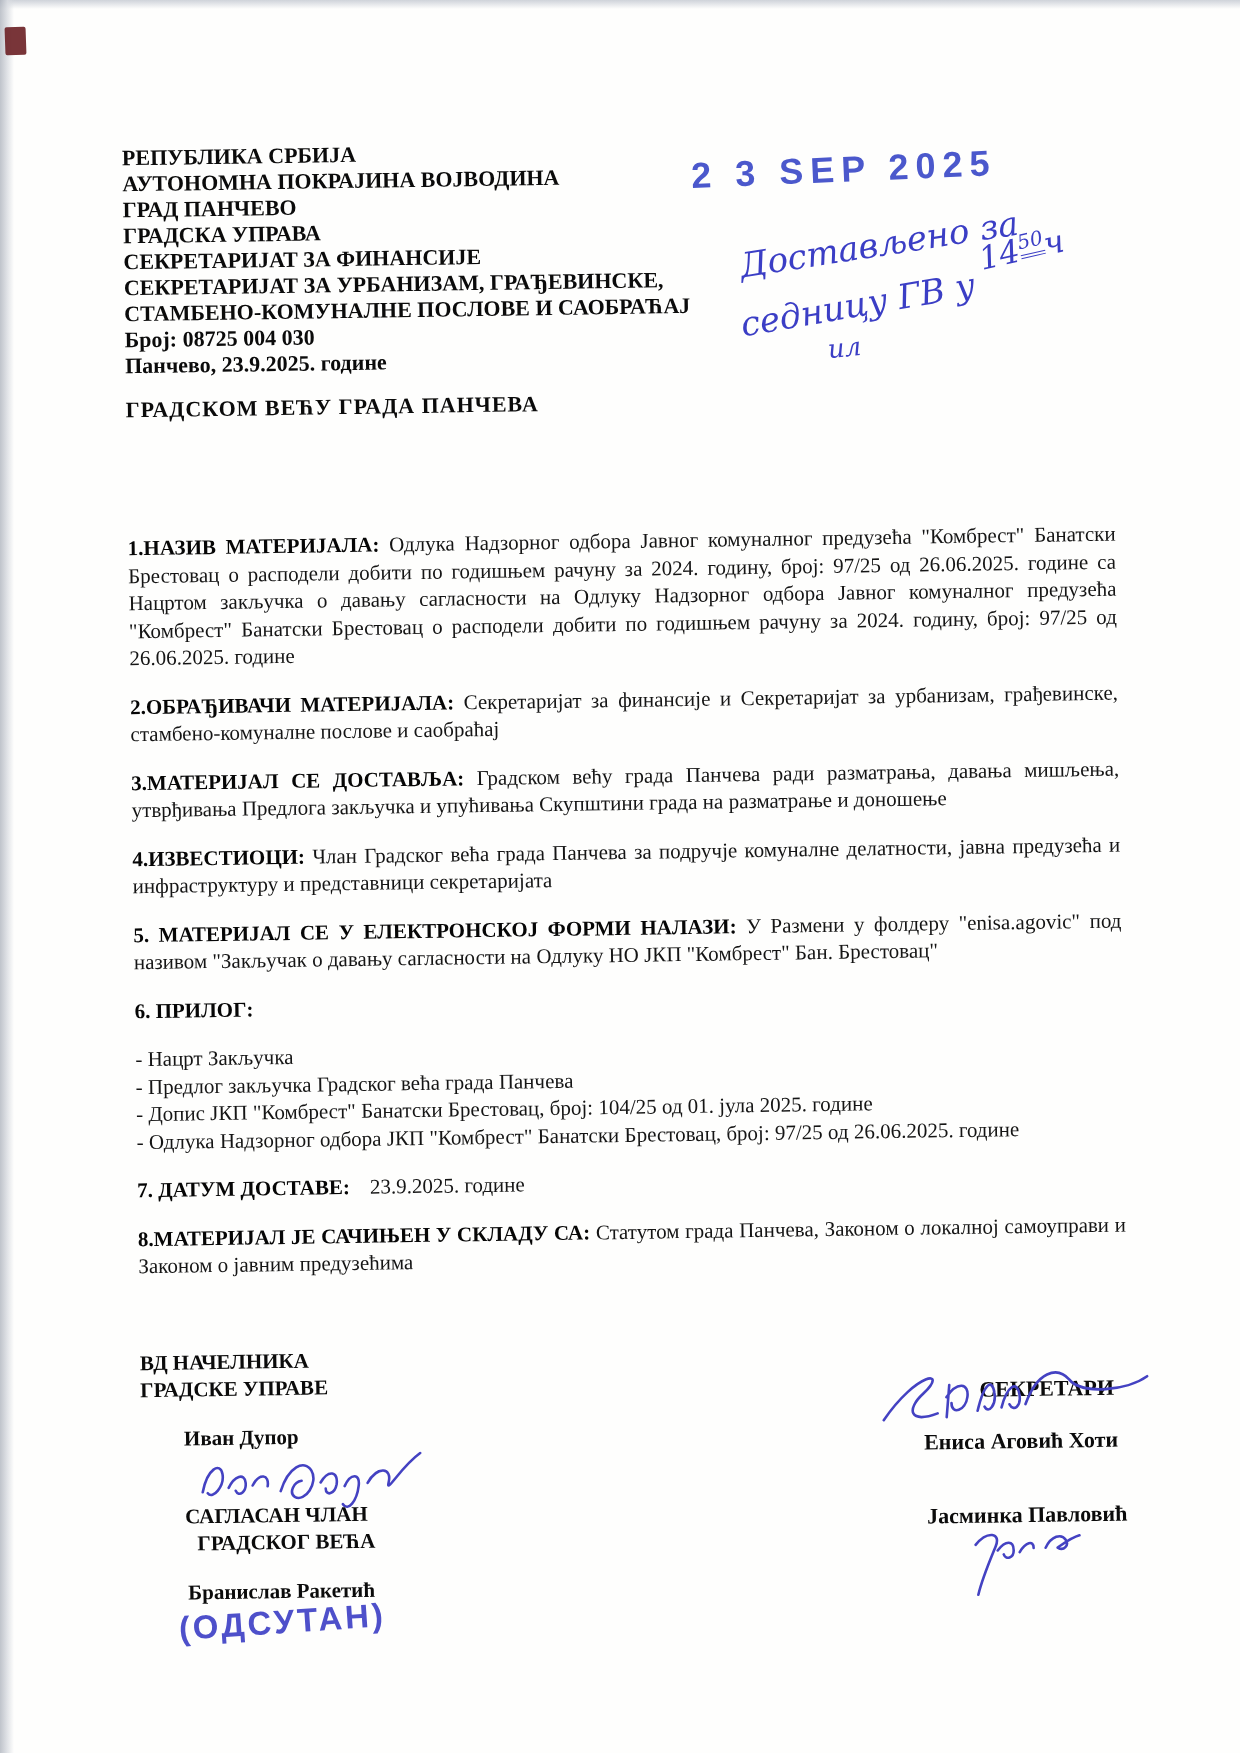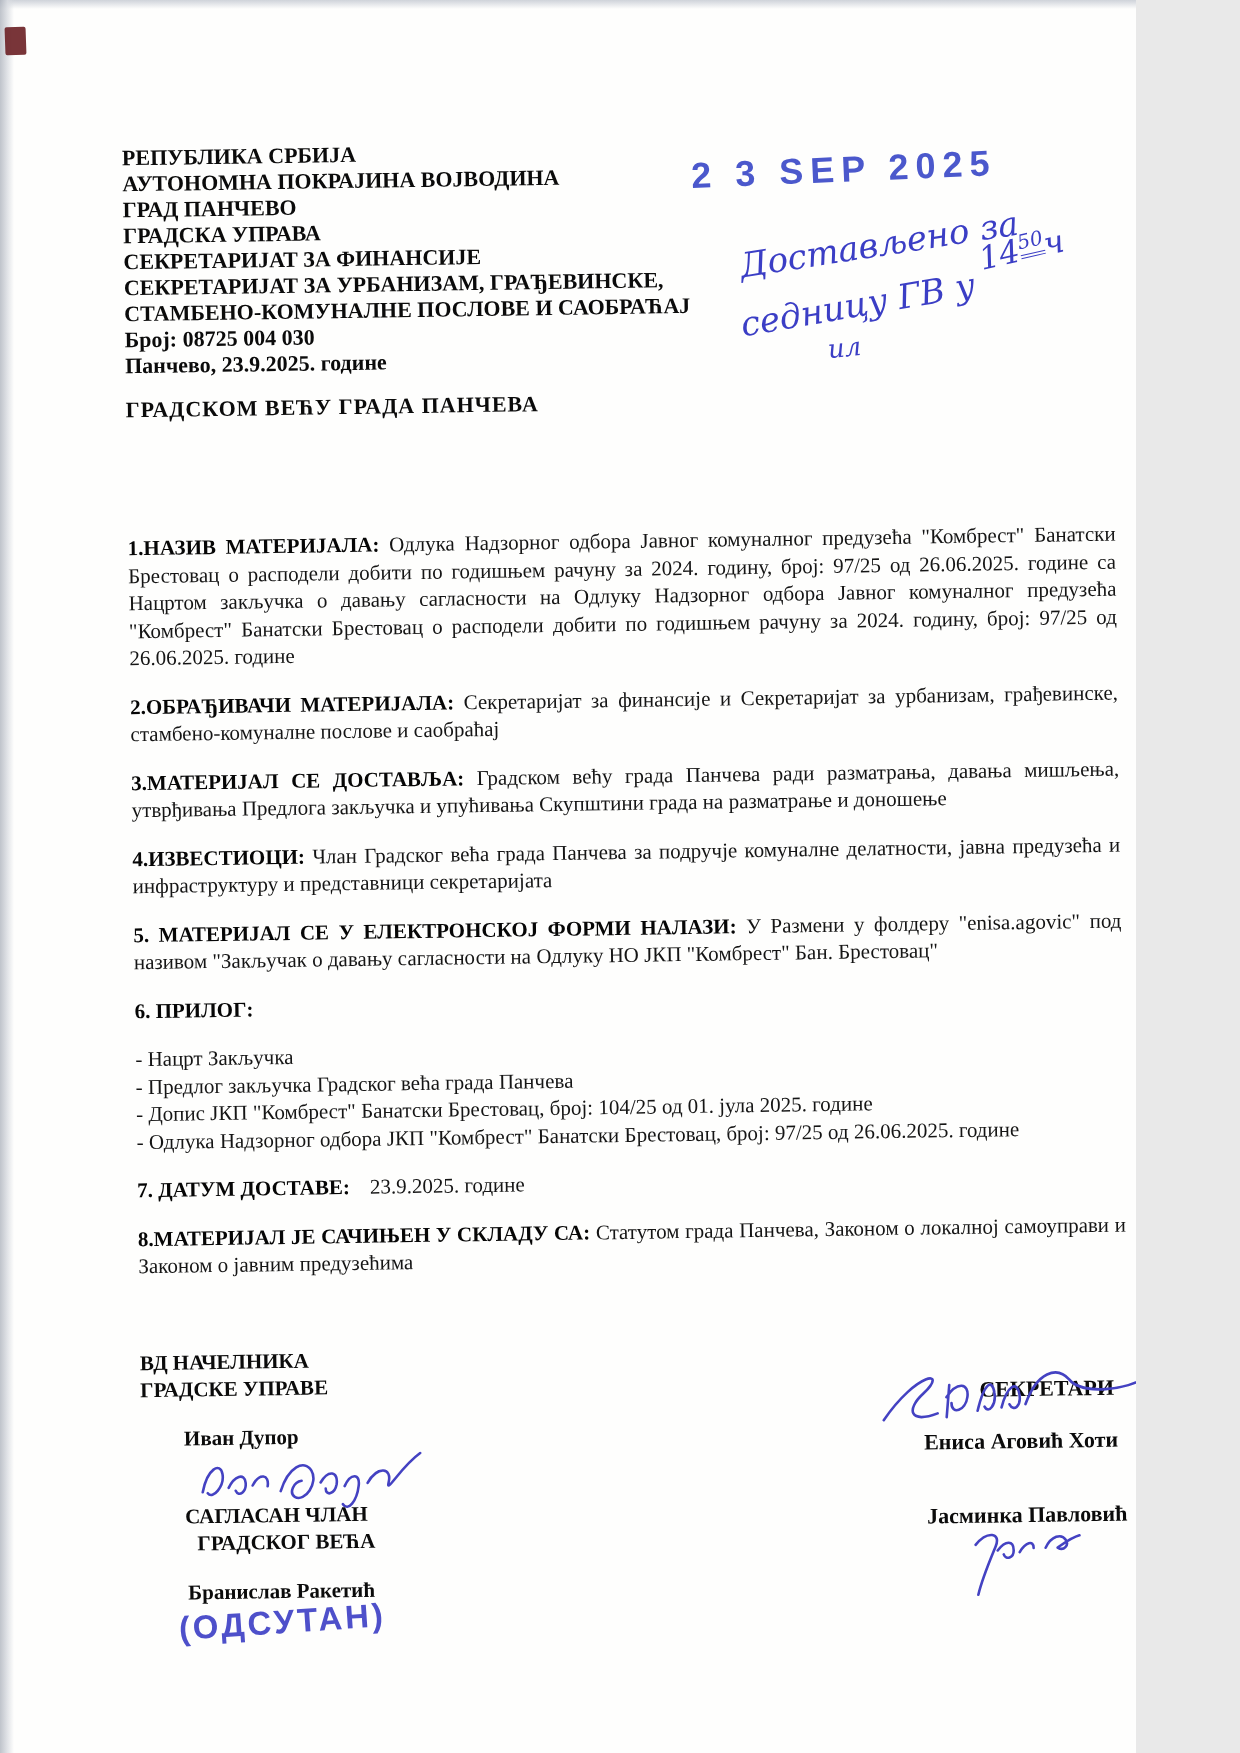--- a/index.html
+++ b/index.html
@@ -1,17 +1,17 @@
 <!DOCTYPE html>
 <html><head>
 <meta charset="utf-8">
 <style>
   html,body { margin:0; padding:0; background:#e9e9e9; }
   .page {
-    position:relative; width:1136px; height:1753px;
+    position:relative; width:1240px; height:1753px;
     background:#fefefd; overflow:hidden;
     font-family:"Liberation Serif", serif; color:#151515;
   }
   
   .edge-left { position:absolute; left:0; top:0; bottom:0; width:14px;
     background:linear-gradient(to right, #aab0ba 0%, #d9dce1 55%, rgba(255,255,255,0) 100%);
     opacity:.75; }
   .edge-top { position:absolute; left:0; top:0; right:0; height:9px;
     background:linear-gradient(to bottom, #c3c8d1 0%, rgba(255,255,255,0) 100%);
     opacity:.8; }

